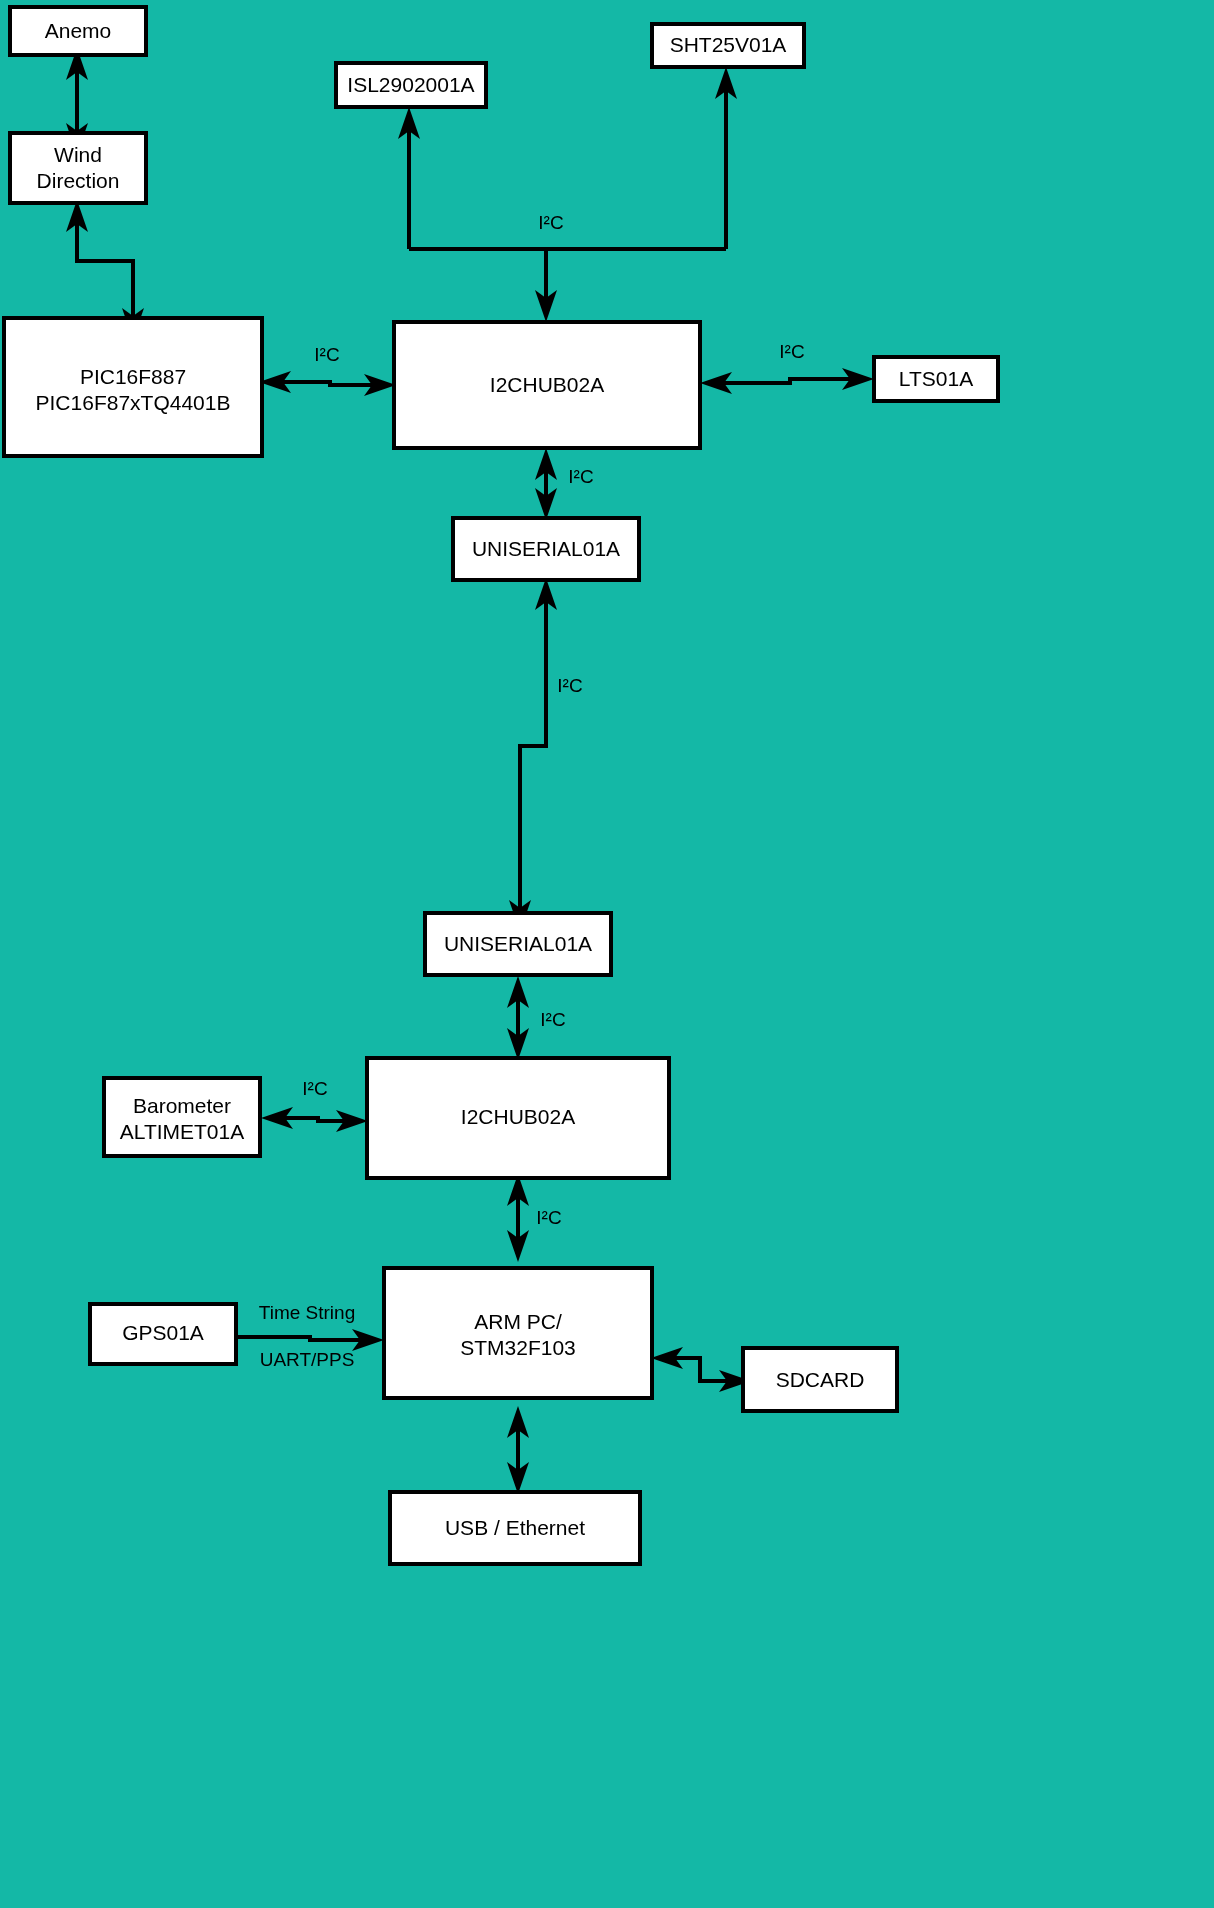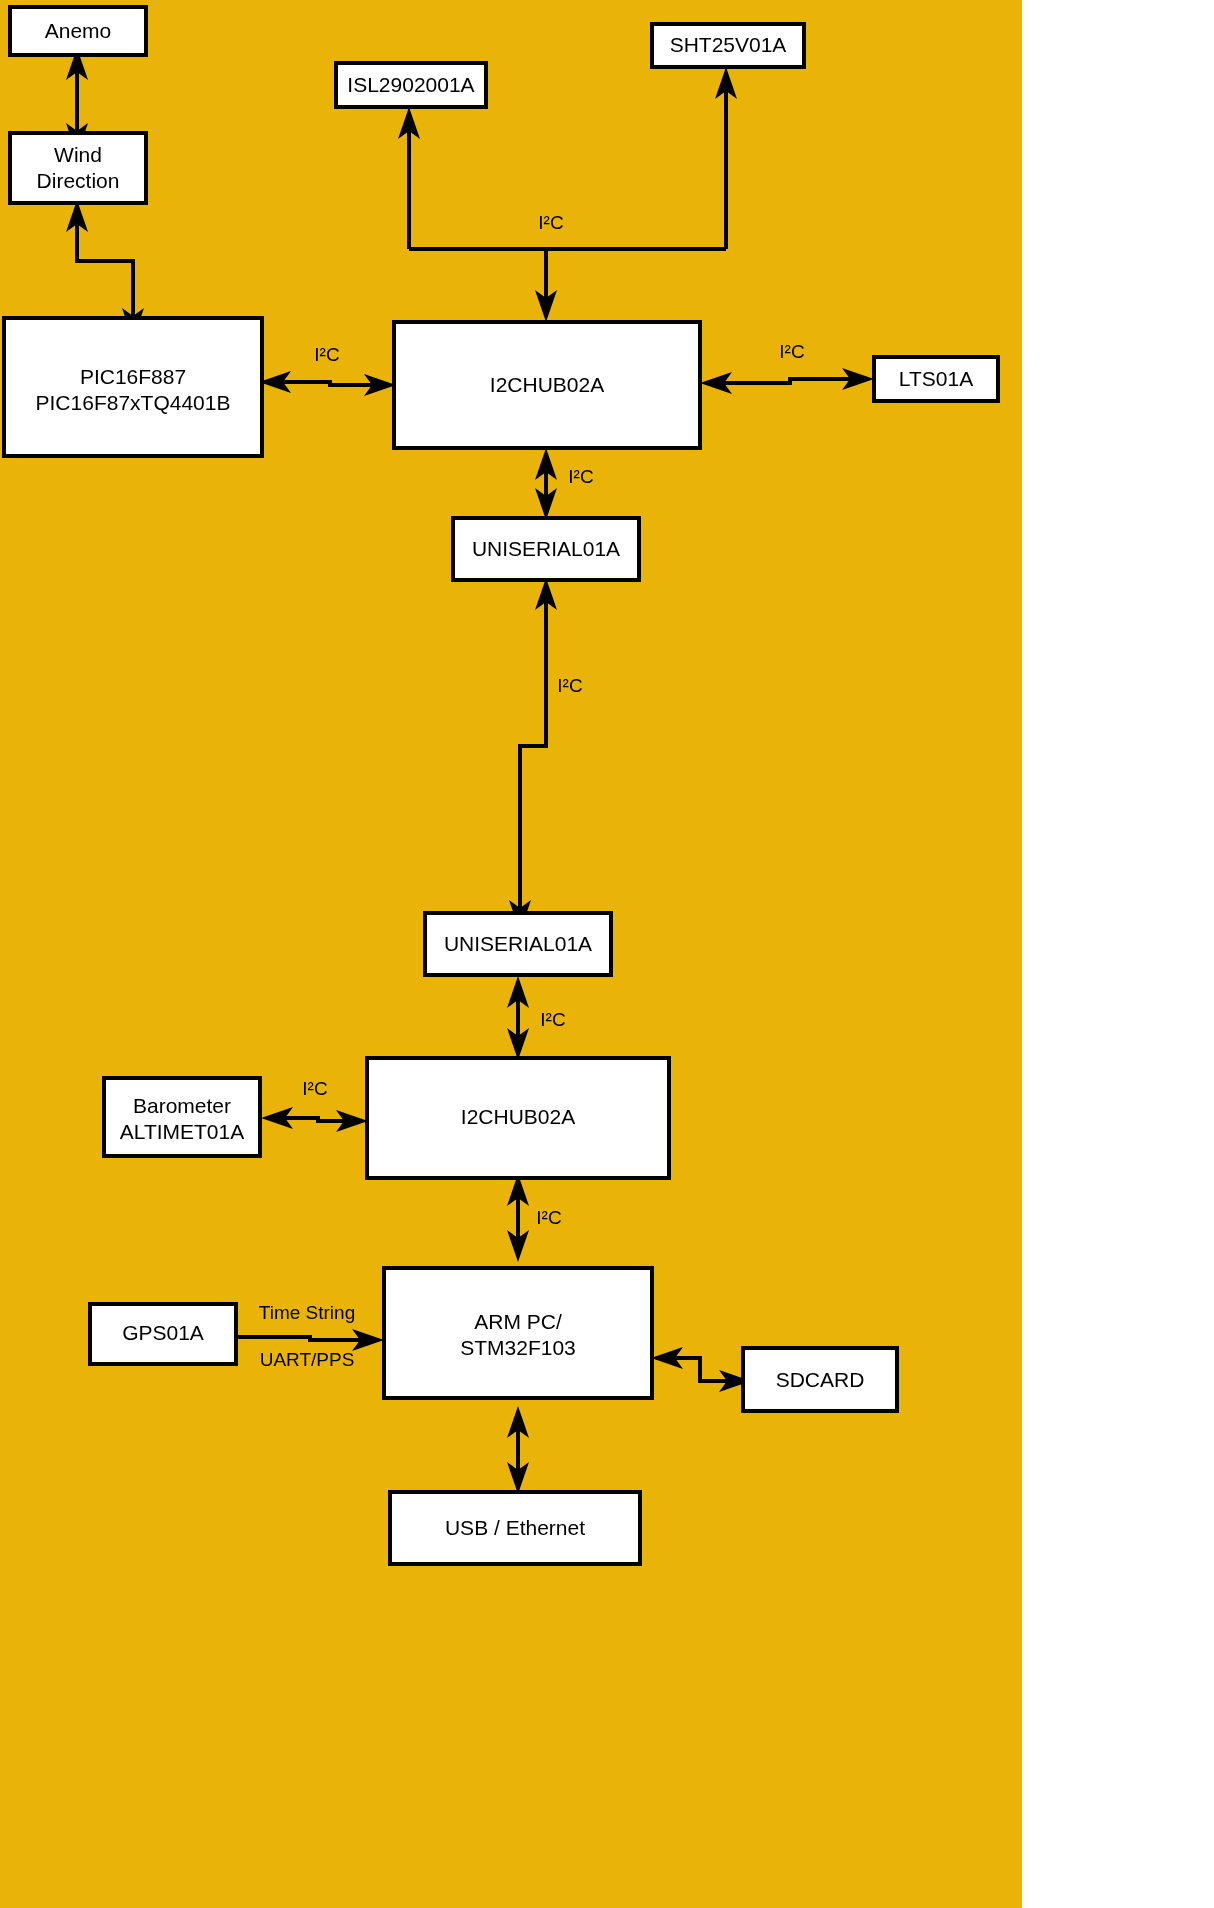--- a/index.html
+++ b/index.html
@@ -8,23 +8,23 @@
     background: #ffffff;
   }
   body {
     width: 1214px;
     height: 1908px;
     font-family: "Liberation Sans", sans-serif;
     overflow: hidden;
   }
   #diagram-root {
     position: relative;
-    width: 1022px;
+    width: 1214px;
     height: 1908px;
-    background: #eab308;
+    background: #14b8a6;
   }
   svg.diagram {
     display: block;
     width: 1214px;
     height: 1908px;
   }
   .node-box {
     fill: #ffffff;
     stroke: #000000;
     stroke-width: 4;

